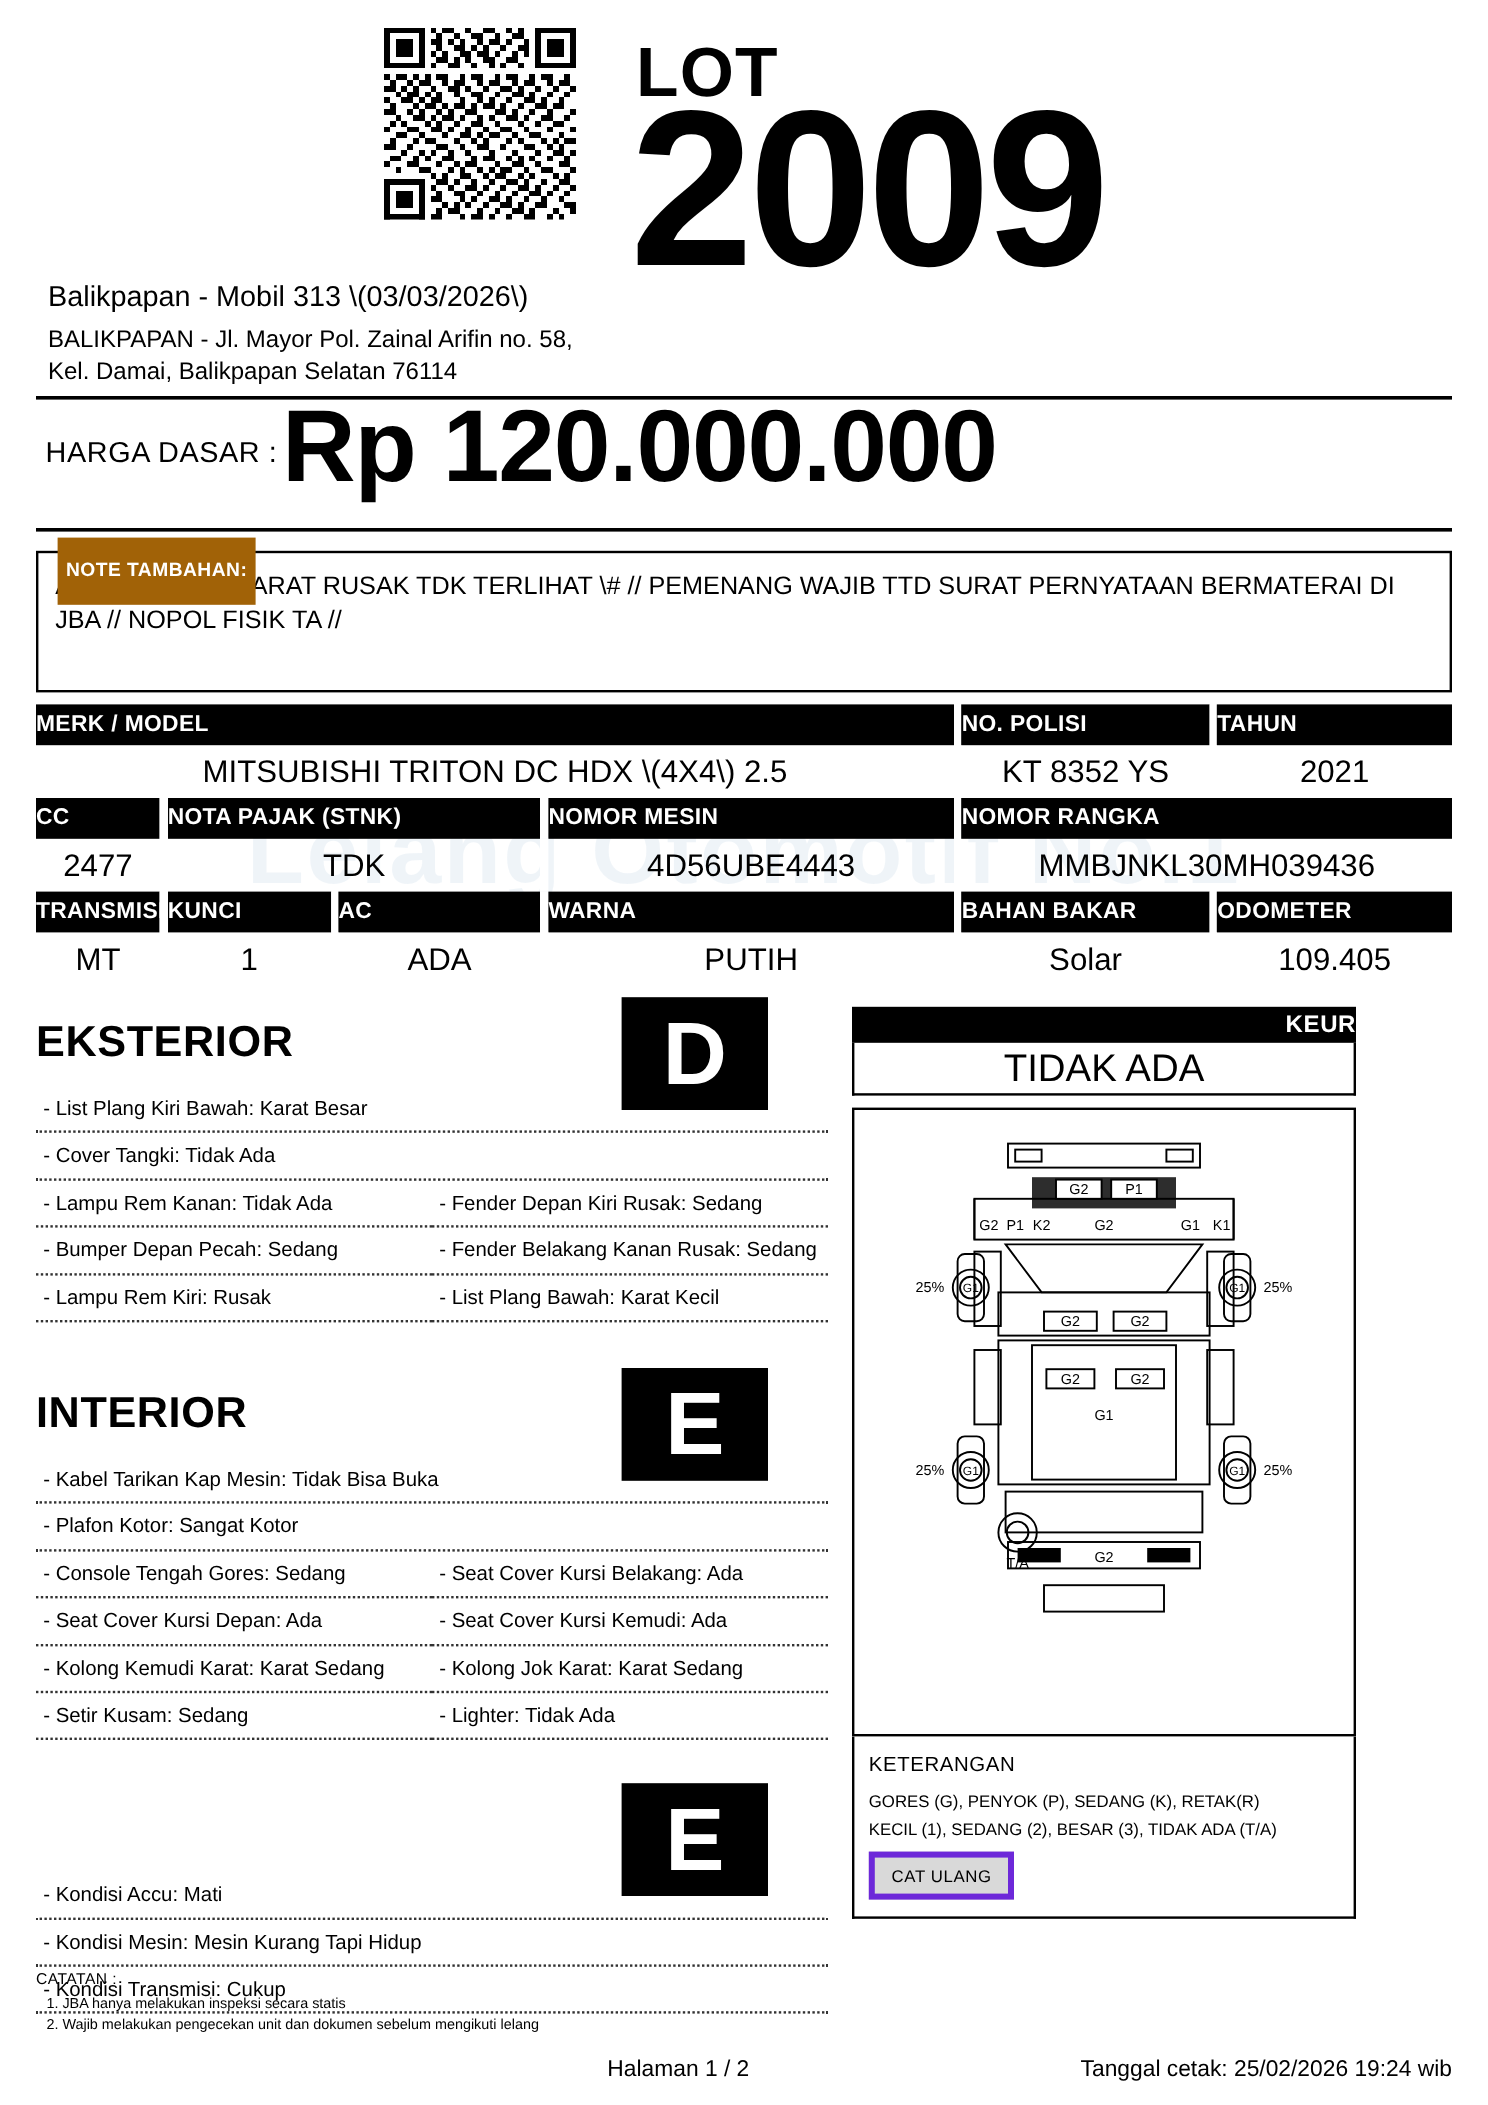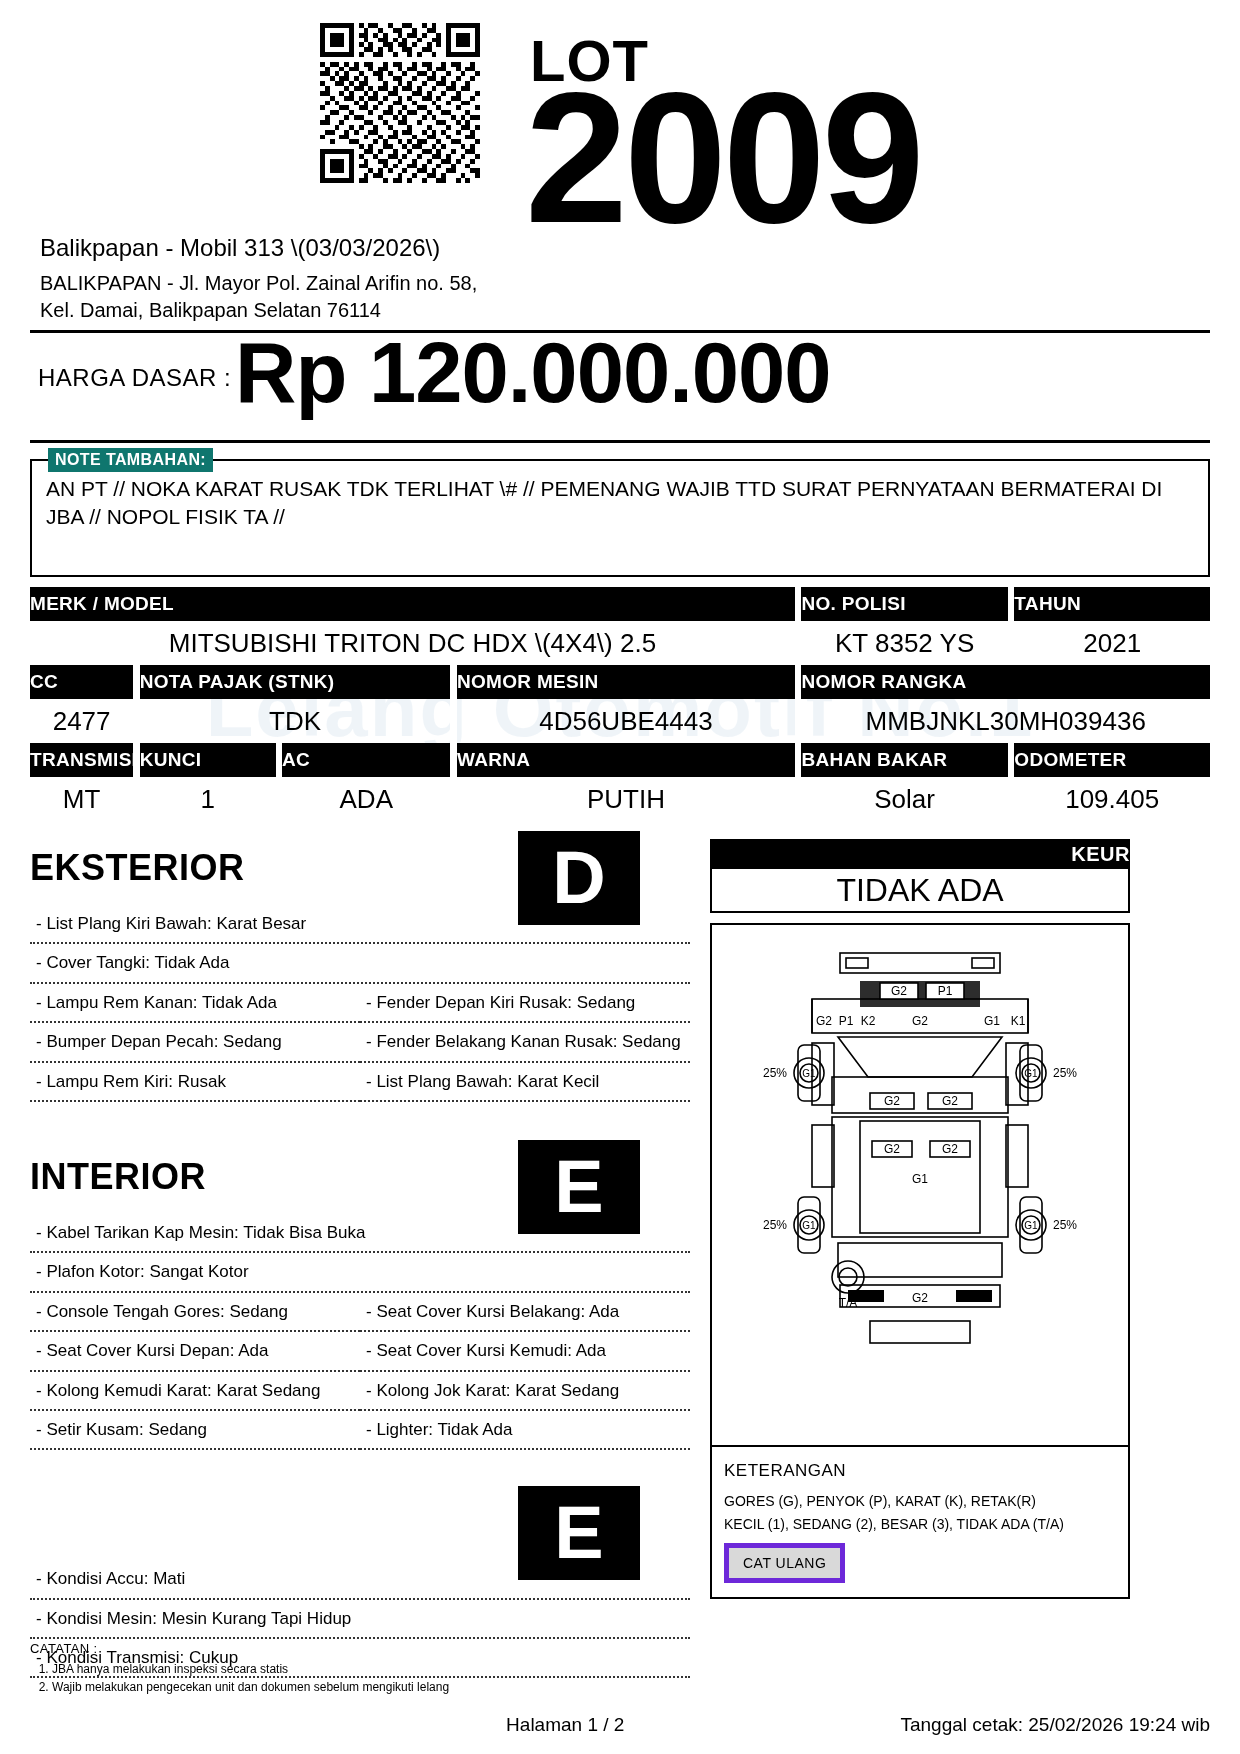--- a/index.html
+++ b/index.html
@@ -68,22 +68,22 @@
   .note-box{
     position:relative;
     margin-top:12px;
     border:2px solid #000;
     height:118px;
     padding:10px 14px;
     box-sizing:border-box;
   }
   .note-tag{
     position:absolute;left:16px;top:-13px;
-    background:#0f766e;color:#fff;font-size:16px;font-weight:bold;
-    padding:3px 7px;letter-spacing:.4px;
+    background:#a16207;color:#fff;font-size:16px;font-weight:bold;
+    padding:19px 7px;letter-spacing:.4px;
   }
   .note-text{font-size:21px;line-height:1.35;padding-top:4px}
 
   
   table.spec{width:100%;border-collapse:collapse;margin-top:10px;table-layout:fixed}
   table.spec td{padding:0}
   .hdr{background:#000;color:#fff;text-align:left;font-size:19px;font-weight:bold;height:34px;letter-spacing:.3px}
   .val{text-align:center;font-size:26px;height:44px;}
   .sep{width:6px;background:#fff}
 
@@ -678,21 +678,21 @@
             <text x="345" y="152" font-size="12">25%</text>
             <text x="55" y="304" font-size="12">25%</text>
             <text x="345" y="304" font-size="12">25%</text>
             <text x="128" y="382" font-size="12">T/A</text>
           </g>
         </svg>
       </div>
 
       <div class="ket-box">
         <div class="ket-title">KETERANGAN</div>
-        <div>GORES (G), PENYOK (P), KARAT (K), RETAK(R)</div>
+        <div>GORES (G), PENYOK (P), SEDANG (K), RETAK(R)</div>
         <div>KECIL (1), SEDANG (2), BESAR (3), TIDAK ADA (T/A)</div>
         <div class="catulang">CAT ULANG</div>
       </div>
     </div>
   </div>
 
   <div class="catatan">
     <div class="ct-title">CATATAN :</div>
     <ol>
       <li>JBA hanya melakukan inspeksi secara statis</li>

